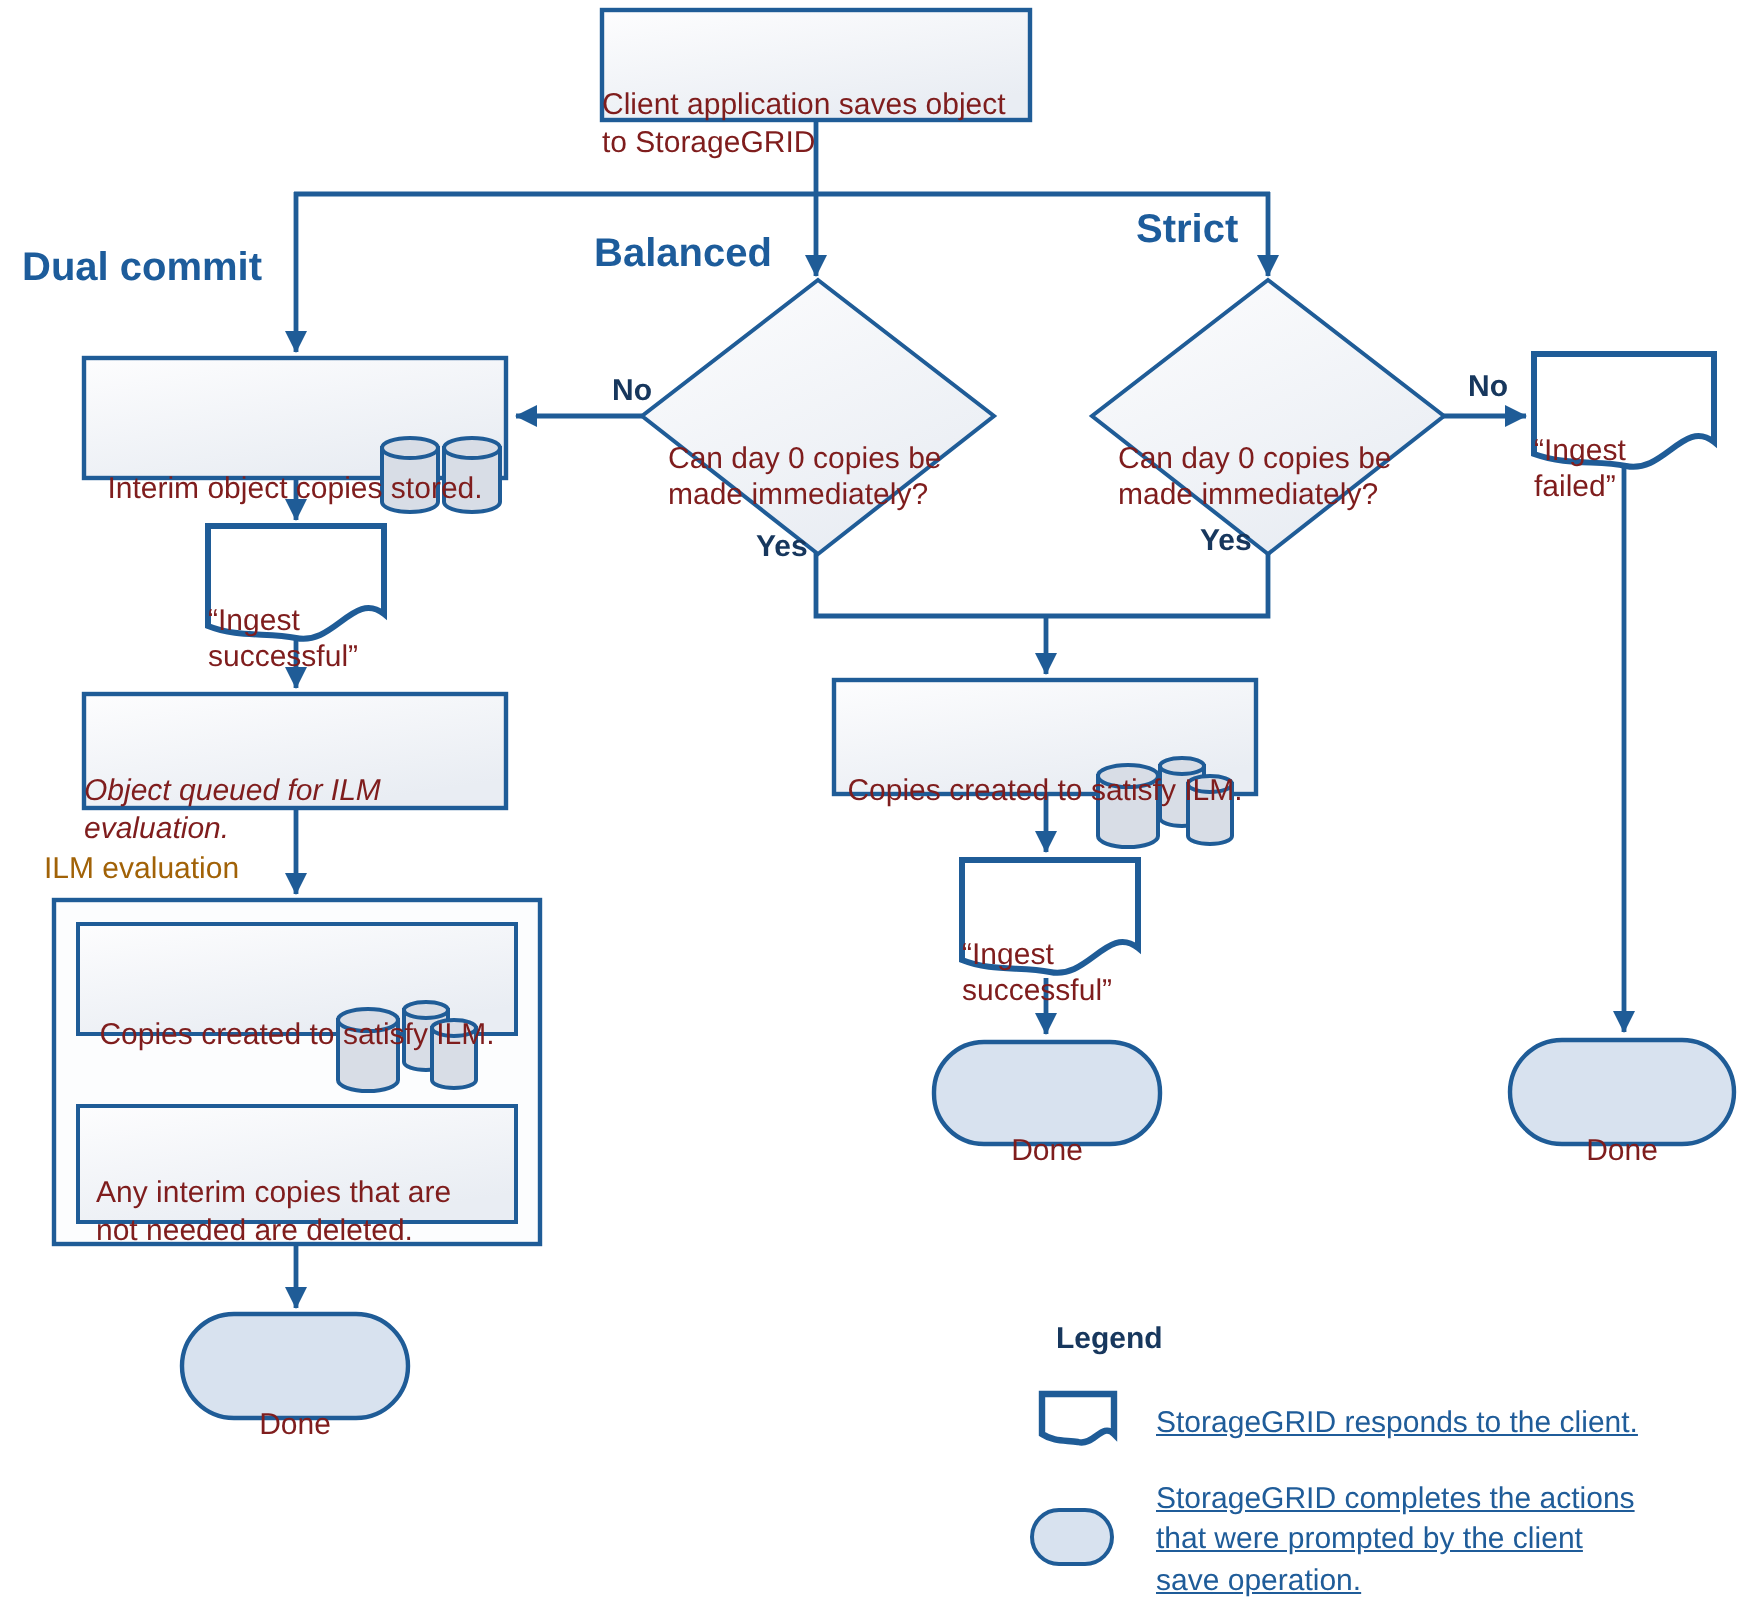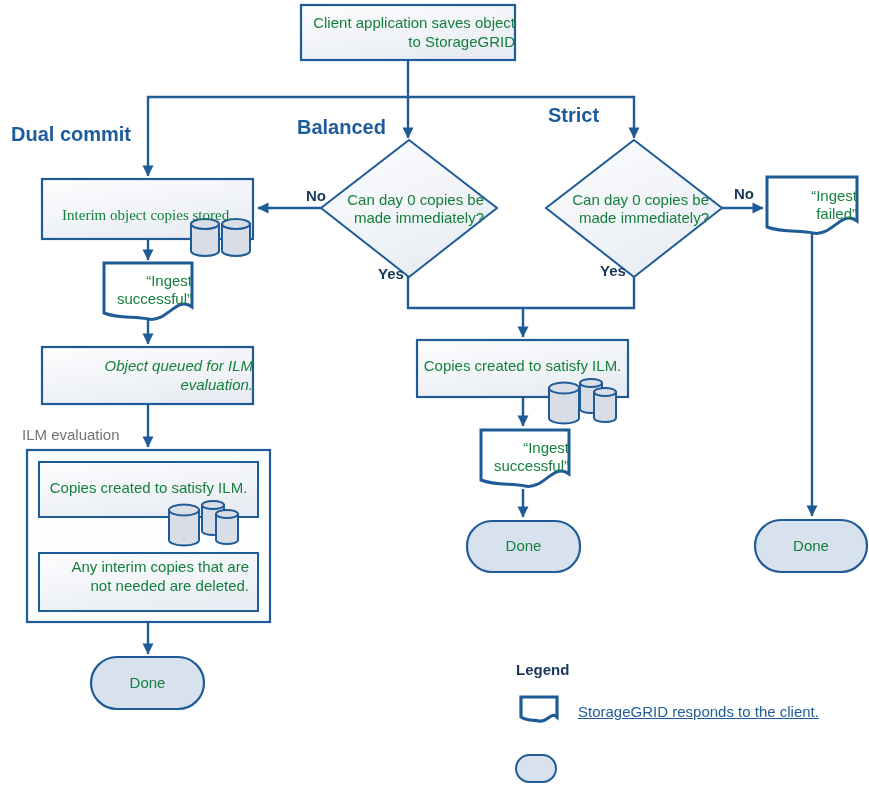--- a/index.html
+++ b/index.html
@@ -1,23 +1,23 @@
 <!DOCTYPE html>
 <html><head>
 <meta charset="utf-8">
 <style>
   html,body{margin:0;padding:0;background:#ffffff;}
   #canvas{position:relative;width:869px;height:800px;background:#ffffff;overflow:hidden;
           font-family:"Liberation Sans", sans-serif;}
   #diagram-svg{position:absolute;left:0;top:0;}
   .lbl{position:absolute;display:flex;align-items:center;justify-content:center;
-       text-align:right;color:#15803d;font-size:15px;line-height:1.22;}
+       text-align:left;color:#7f1d1d;font-size:15px;line-height:1.22;margin-top:30px;}
   .branch{position:absolute;color:#1d5c9b;font-weight:bold;font-size:20px;}
   .yn{position:absolute;color:#17375d;font-weight:bold;font-size:15px;margin-left:12px;}
-  .side-lbl{position:absolute;color:#737373;font-size:15px;}
+  .side-lbl{position:absolute;color:#a16207;font-size:15px;}
   .legend-title{position:absolute;color:#17375d;font-weight:bold;font-size:15px;}
   .legend-text{position:absolute;color:#1f5c99;font-size:15px;line-height:1.35;text-align:left;text-decoration:underline;}
 </style>
 </head>
 <body>
 
 <div id="canvas">
 
   <svg id="diagram-svg" width="869" height="800" viewBox="0 0 869 800">
     <defs>
@@ -91,23 +91,23 @@
     <rect x="755" y="520" width="112" height="52" rx="26" fill="#d8e2ef" stroke="#1f5c97" stroke-width="2.2"></rect>
 
     <path d="M521,697 H557 V717 C551,711 547,723 539,721 C533,720 527,721 521,717 Z" fill="#ffffff" stroke="#1f5c97" stroke-width="3.2"></path>
     <rect x="516" y="755" width="40" height="27" rx="13.5" fill="#d8e2ef" stroke="#1f5c97" stroke-width="2"></rect>
   </svg>
 
   <div class="lbl" style="left:301px;top:5px;width:214px;height:55px;">Client application saves object to StorageGRID</div>
 
   <div class="branch" style="left:11px;top:107px;margin-top:16px;">Dual commit</div>
   <div class="branch" style="left:297px;top:116px;">Balanced</div>
-  <div class="branch" style="left:548px;top:104px;">Strict</div>
+  <div class="branch" style="left:568px;top:104px;">Strict</div>
 
-  <div class="lbl" style="left:42px;top:181px;width:211px;height:68px;font-family:Liberation Serif, serif;">Interim object copies stored.</div>
+  <div class="lbl" style="left:42px;top:181px;width:211px;height:68px;">Interim object copies stored.</div>
   <div class="lbl" style="left:334px;top:178px;width:150px;height:62px;">Can day 0 copies be made immediately?</div>
   <div class="lbl" style="left:559px;top:178px;width:150px;height:62px;">Can day 0 copies be made immediately?</div>
 
   <div class="yn" style="left:294px;top:187px;">No</div>
   <div class="yn" style="left:722px;top:185px;">No</div>
   <div class="yn" style="left:366px;top:265px;">Yes</div>
   <div class="yn" style="left:588px;top:262px;">Yes</div>
 
   <div class="lbl" style="left:767px;top:180px;width:90px;height:50px;">“Ingest failed”</div>
   <div class="lbl" style="left:104px;top:266px;width:88px;height:48px;">“Ingest successful”</div>
@@ -118,16 +118,17 @@
   <div class="lbl" style="left:39px;top:463px;width:219px;height:50px;">Copies created to satisfy ILM.</div>
   <div class="lbl" style="left:48px;top:553px;width:201px;height:47px;">Any interim copies that are not needed are deleted.</div>
 
   <div class="lbl" style="left:417px;top:341px;width:211px;height:50px;">Copies created to satisfy ILM.</div>
   <div class="lbl" style="left:481px;top:433px;width:88px;height:48px;">“Ingest successful”</div>
 
   <div class="lbl" style="left:91px;top:657px;width:113px;height:52px;">Done</div>
   <div class="lbl" style="left:467px;top:521px;width:113px;height:51px;">Done</div>
   <div class="lbl" style="left:755px;top:520px;width:112px;height:52px;">Done</div>
 
-  <div class="legend-title" style="left:516px;top:661px;">Legend</div>
+  <div class="legend-title" style="left:528px;top:661px;">Legend</div>
   <div class="legend-text" style="left:578px;top:702px;width:285px;">StorageGRID responds to the client.</div>
+  <div class="legend-text" style="left:578px;top:740px;width:240px;">StorageGRID completes the actions that were prompted by the client save operation.</div>
 
 </div>
 
 </body></html>

